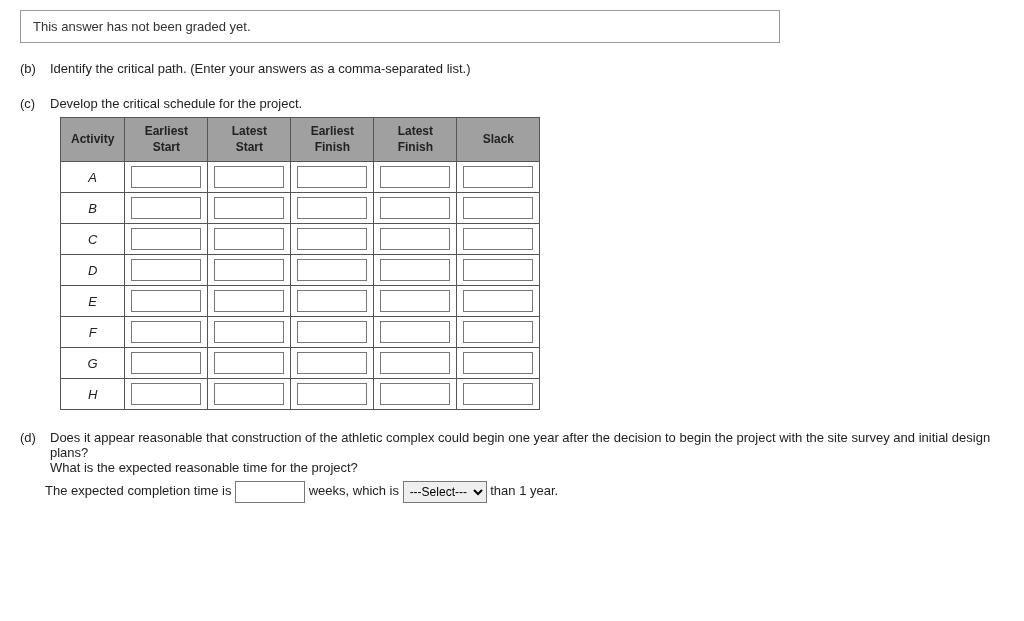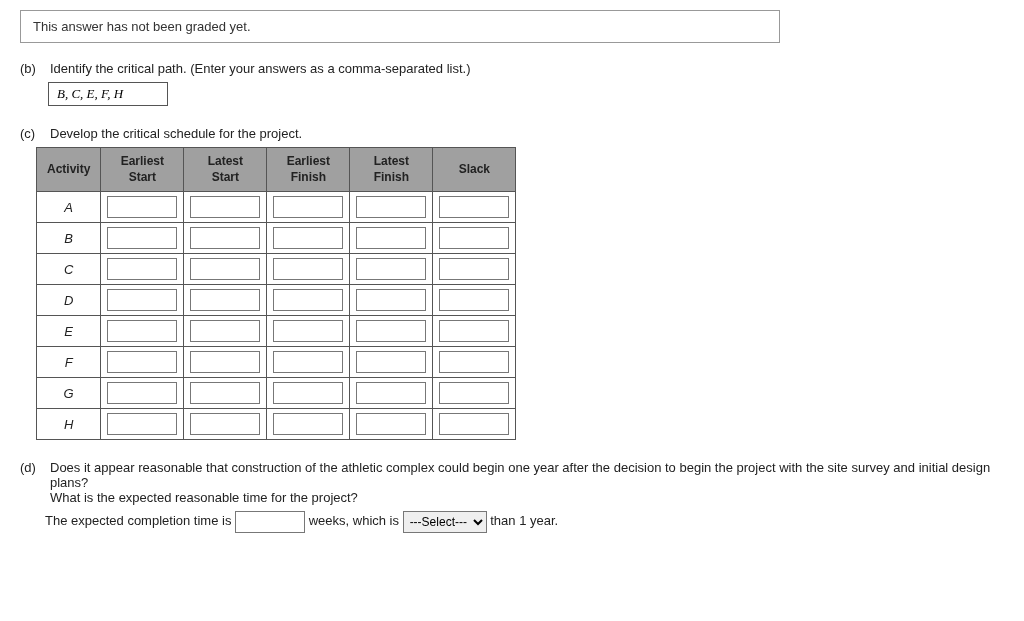--- a/index.html
+++ b/index.html
@@ -32,21 +32,21 @@
     .critical-path-input {
       border: 1px solid #555;
       padding: 3px 8px;
       font-size: 13px;
       font-style: italic;
       width: 120px;
       font-family: serif;
     }
     .schedule-table {
       border-collapse: collapse;
-      margin-left: 16px;
+      margin-left: 40px;
     }
     .schedule-table th {
       background: #a0a0a0;
       border: 1px solid #555;
       padding: 6px 10px;
       text-align: center;
       font-size: 12px;
       font-weight: bold;
       line-height: 1.3;
     }
@@ -102,23 +102,20 @@
 <body>
 
 <div class="not-graded-box">
   <span>This answer has not been graded yet.</span>
 </div>
 
 <div class="section">
   <div class="part-row">
     <span class="section-letter">(b)</span>
     <span>Identify the critical path. (Enter your answers as a comma-separated list.)</span>
-  </div>
-  <div style="margin-left: 28px; margin-top: 6px;">
-    <input class="critical-path-input" type="text" value="B, C, E, F, H" style="">
   </div>
 </div>
 
 <div class="section">
   <div class="part-row">
     <span class="section-letter">(c)</span>
     <span>Develop the critical schedule for the project.</span>
   </div>
   <table class="schedule-table">
     <thead>

